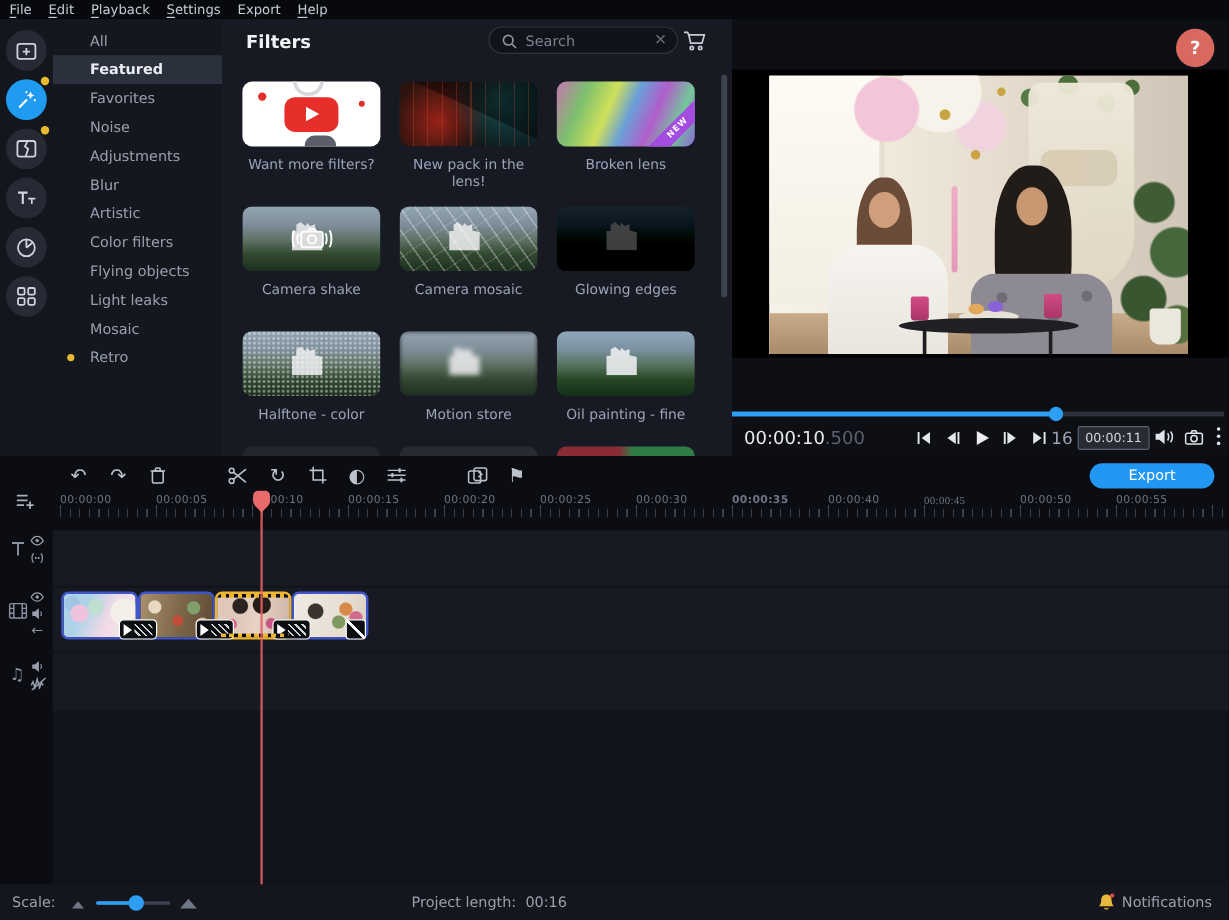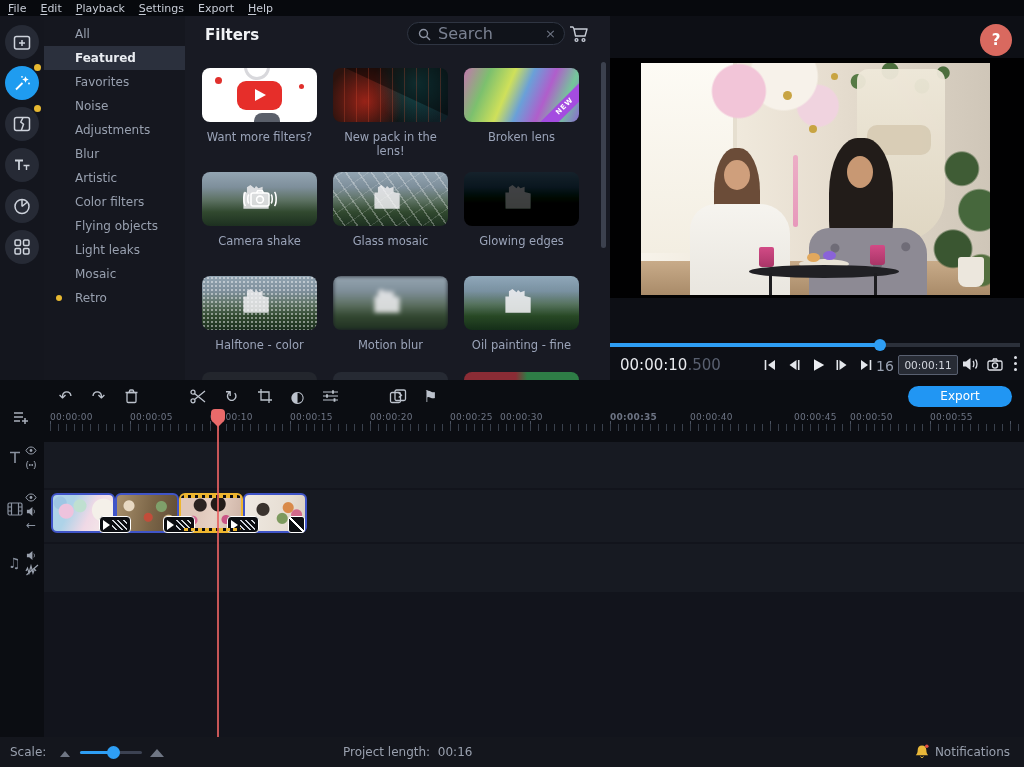--- a/index.html
+++ b/index.html
@@ -21,21 +21,21 @@
   
   #categories{position:absolute;left:44px;top:16px;width:141px;height:364px;background:#15171f;padding-top:6px;font-size:12px;color:#98a0af;}
   .cat{position:relative;height:24px;line-height:24px;padding-left:31px;white-space:nowrap;}
   .cat.selected{background:#2b303d;color:#e9ecf1;font-weight:600;}
   .cat .dot{position:absolute;left:12px;top:9px;width:6px;height:6px;border-radius:50%;background:#e8b931;}
 
   
   #filters{position:absolute;left:185px;top:16px;width:425px;height:364px;background:#181a23;overflow:hidden;}
   #filters .title{position:absolute;left:20px;top:10px;font-size:15px;font-weight:600;color:#f0f2f5;}
   .search-box{position:absolute;left:222px;top:6px;width:158px;height:23px;background:#10131a;border:1px solid #2f3542;border-radius:12px;}
-  .search-box input{position:absolute;inset:0;background:transparent;border:none;outline:none;color:#dfe3ea;font-size:16px;padding:0 22px 0 30px;font-family:inherit;}
+  .search-box input{position:absolute;inset:0;background:transparent;border:none;outline:none;color:#dfe3ea;font-size:12px;padding:0 22px 0 30px;font-family:inherit;}
   .search-box input::placeholder{color:#7a8191;}
   .search-mag{position:absolute;left:10px;top:5px;}
   .search-x{position:absolute;right:8px;top:3px;font-size:13px;color:#6e7584;line-height:16px;}
   .cart{position:absolute;left:384px;top:9px;}
   .fscroll{position:absolute;left:416px;top:46px;width:5px;height:186px;background:#3c414e;border-radius:3px;}
 
   .frow{position:absolute;left:17px;display:flex;gap:16px;}
   .fcell{width:115px;text-align:center;}
   .thumb{position:relative;width:115px;height:54px;border-radius:8px;overflow:hidden;}
   .flabel{margin-top:8px;font-size:11.5px;line-height:1.25;color:#9aa3b8;}
@@ -340,21 +340,21 @@
               </svg>
             </span>
         </div>
         <div class="flabel">Camera shake</div>
       </div>
       <div class="fcell">
         <div class="thumb">
           <div class="art castle"></div>
           <div class="ov-glass"></div>
         </div>
-        <div class="flabel">Glass mosaic</div>
+        <div class="flabel">Camera mosaic</div>
       </div>
       <div class="fcell">
         <div class="thumb glow">
           <div class="art castle"></div>
         </div>
         <div class="flabel">Glowing edges</div>
       </div>
     </div>
 
     <div class="frow" style="top:260px;">
@@ -362,21 +362,21 @@
         <div class="thumb">
           <div class="art castle"></div>
           <div class="ov-halftone"></div>
         </div>
         <div class="flabel">Halftone - color</div>
       </div>
       <div class="fcell">
         <div class="thumb motion">
           <div class="art castle"></div>
         </div>
-        <div class="flabel">Motion blur</div>
+        <div class="flabel">Motion store</div>
       </div>
       <div class="fcell">
         <div class="thumb oil">
           <div class="art castle"></div>
         </div>
         <div class="flabel">Oil painting - fine</div>
       </div>
     </div>
 
     <div class="frow" style="top:356px;">
@@ -535,24 +535,24 @@
           <path d="M13 8v6M10 11h6"></path>
         </svg>
       </span>
 
     <span class="ruler-label" style="left:50px;">00:00:00</span>
     <span class="ruler-label" style="left:130px;">00:00:05</span>
     <span class="ruler-label" style="left:210px;">00:00:10</span>
     <span class="ruler-label" style="left:290px;">00:00:15</span>
     <span class="ruler-label" style="left:370px;">00:00:20</span>
     <span class="ruler-label" style="left:450px;">00:00:25</span>
-    <span class="ruler-label" style="left:500px;">00:00:30</span>
+    <span class="ruler-label" style="left:530px;">00:00:30</span>
     <span class="ruler-label" style="left:610px;font-weight:bold;">00:00:35</span>
     <span class="ruler-label" style="left:690px;">00:00:40</span>
-    <span class="ruler-label" style="left:794px;">00:00:45</span>
+    <span class="ruler-label" style="left:770px;font-family:Liberation Serif, serif;">00:00:45</span>
     <span class="ruler-label" style="left:850px;">00:00:50</span>
     <span class="ruler-label" style="left:930px;">00:00:55</span>
     <div class="ticks-major"></div>
     <div class="ticks-minor"></div>
 
     <div class="tracks-bg"></div>
     <div class="lane lane-title"></div>
     <div class="lane lane-video"></div>
     <div class="lane lane-audio"></div>
 

